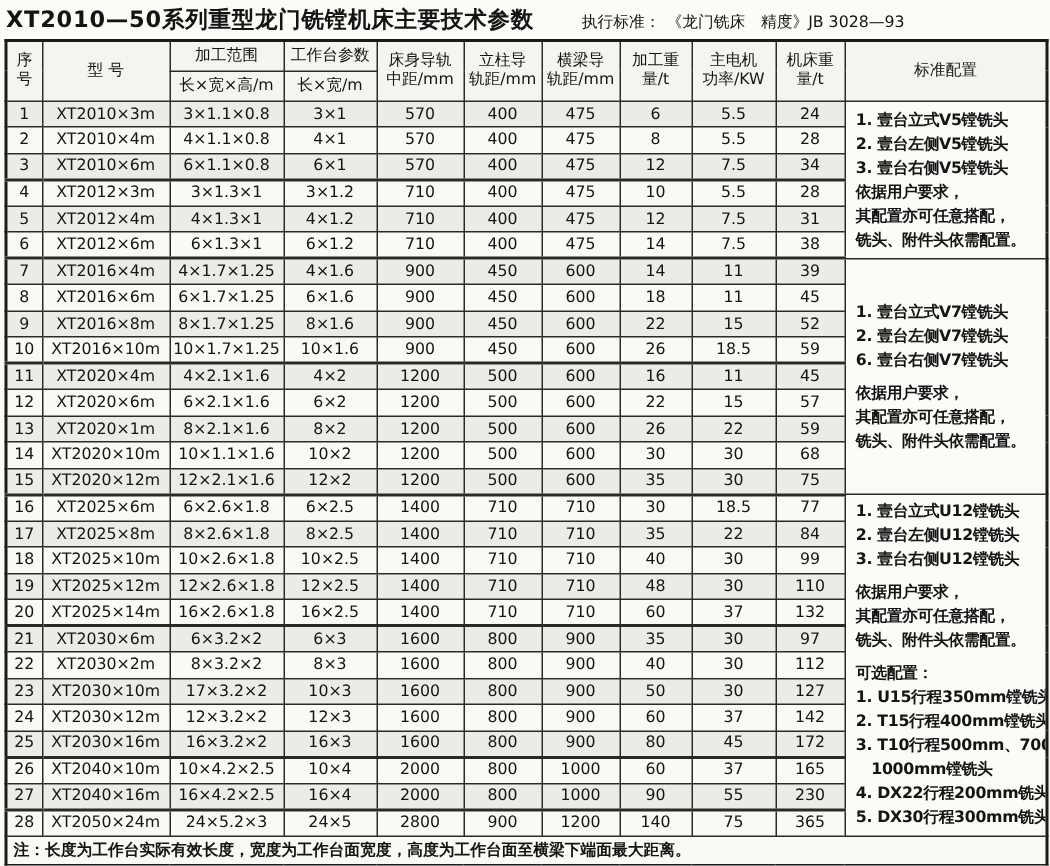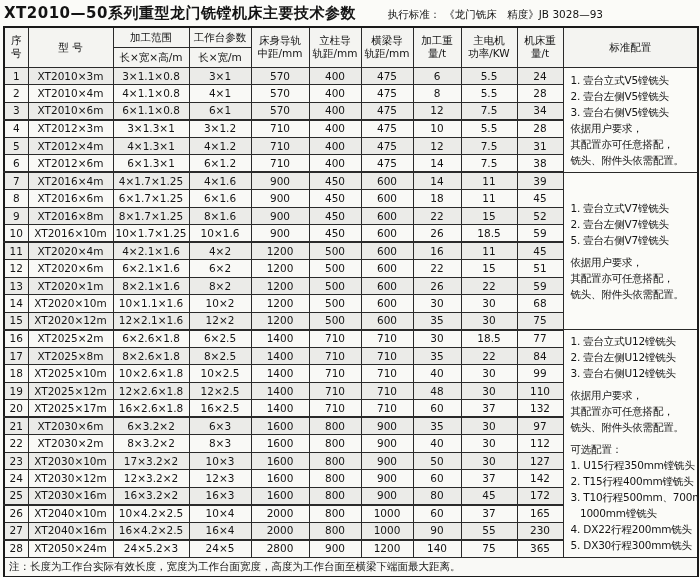--- a/index.html
+++ b/index.html
@@ -53,25 +53,26 @@
   tbody tr:nth-child(odd)  td { background:#ebebe8; }
   tbody tr:nth-child(even) td { background:#f9f9f6; }
   tbody tr.group-end td { border-bottom-width:2px; }
 
   td.config-cell {
     background:#fbfbf8 !important;
     text-align:left;
     vertical-align:middle;
     padding:2px 2px 2px 7px;
     white-space:normal;
+    font-weight:bold;
   }
   .config-line { font-size:10.5px; line-height:16px; white-space:pre; letter-spacing:-0.2px; }
   .config-spacer { height:6px; }
 
-  tfoot tr { height:19px; }
+  tfoot tr { height:19px;font-weight:bold; }
   tfoot td {
     font-size:10.5px;
     text-align:left;
     padding:2px 4px;
     background:#f9f9f6;
     white-space:nowrap;
   }
 </style>
 </head>
 <body>
@@ -227,21 +228,21 @@
           <td>4×1.6</td>
           <td>900</td>
           <td>450</td>
           <td>600</td>
           <td>14</td>
           <td>11</td>
           <td>39</td>
           <td rowspan="9" class="config-cell">
             <div class="config-line">1. 壹台立式V7镗铣头</div>
             <div class="config-line">2. 壹台左侧V7镗铣头</div>
-            <div class="config-line">5. 壹台右侧V7镗铣头</div>
+            <div class="config-line">6. 壹台右侧V7镗铣头</div>
             <div class="config-spacer"></div>
             <div class="config-line">依据用户要求，</div>
             <div class="config-line">其配置亦可任意搭配，</div>
             <div class="config-line">铣头、附件头依需配置。</div>
           </td>
         </tr>
         <tr>
           <td>8</td>
           <td>XT2016×6m</td>
           <td>6×1.7×1.25</td>
@@ -292,21 +293,21 @@
         <tr>
           <td>12</td>
           <td>XT2020×6m</td>
           <td>6×2.1×1.6</td>
           <td>6×2</td>
           <td>1200</td>
           <td>500</td>
           <td>600</td>
           <td>22</td>
           <td>15</td>
-          <td>51</td>
+          <td>57</td>
         </tr>
         <tr>
           <td>13</td>
           <td>XT2020×1m</td>
           <td>8×2.1×1.6</td>
           <td>8×2</td>
           <td>1200</td>
           <td>500</td>
           <td>600</td>
           <td>26</td>
@@ -332,21 +333,21 @@
           <td>12×2</td>
           <td>1200</td>
           <td>500</td>
           <td>600</td>
           <td>35</td>
           <td>30</td>
           <td>75</td>
         </tr>
         <tr>
           <td>16</td>
-          <td>XT2025×2m</td>
+          <td>XT2025×6m</td>
           <td>6×2.6×1.8</td>
           <td>6×2.5</td>
           <td>1400</td>
           <td>710</td>
           <td>710</td>
           <td>30</td>
           <td>18.5</td>
           <td>77</td>
           <td rowspan="13" class="config-cell">
             <div class="config-line">1. 壹台立式U12镗铣头</div>
@@ -397,21 +398,21 @@
           <td>12×2.5</td>
           <td>1400</td>
           <td>710</td>
           <td>710</td>
           <td>48</td>
           <td>30</td>
           <td>110</td>
         </tr>
         <tr class="group-end">
           <td>20</td>
-          <td>XT2025×17m</td>
+          <td>XT2025×14m</td>
           <td>16×2.6×1.8</td>
           <td>16×2.5</td>
           <td>1400</td>
           <td>710</td>
           <td>710</td>
           <td>60</td>
           <td>37</td>
           <td>132</td>
         </tr>
         <tr>

